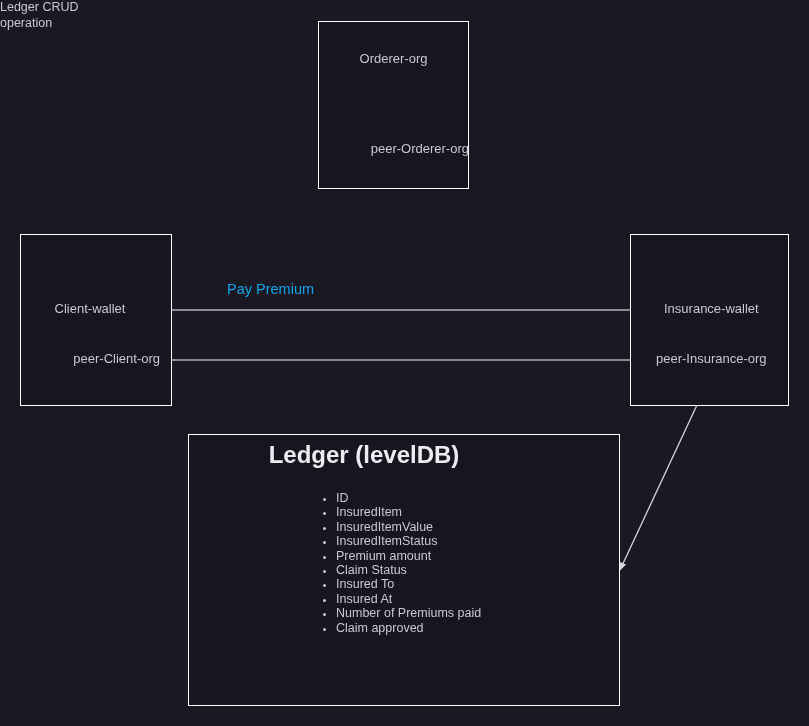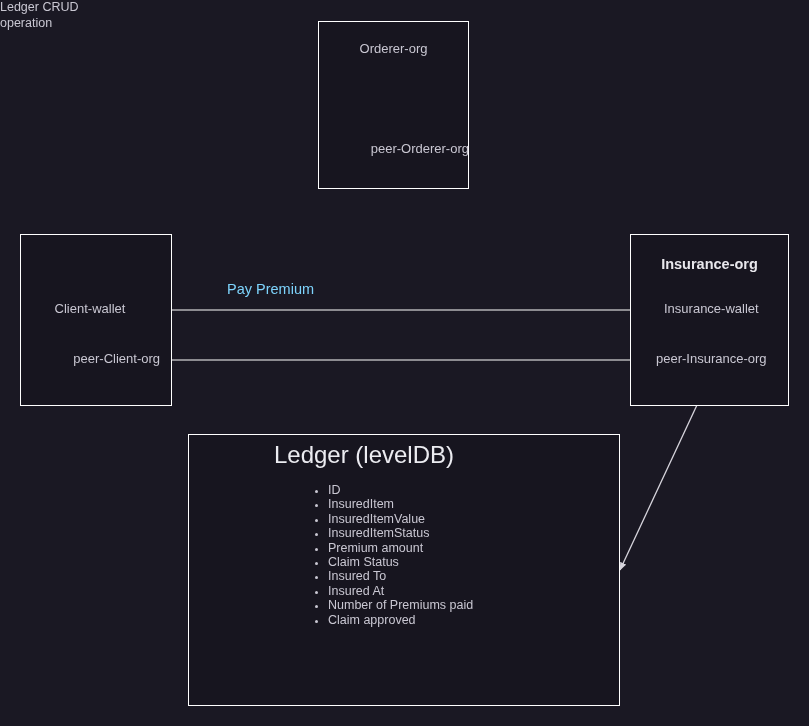--- a/index.html
+++ b/index.html
@@ -75,21 +75,21 @@
     color: #c9c7d2;
   }
   .plain-title {
     font-size: 13px;
     color: #c9c7d2;
   }
 
   
   #orderer-title {
     left: 318px;
-    top: 42px;
+    top: 52px;
     width: 151px;
     text-align: center;
   }
   #orderer-peer {
     left: 318px;
     top: 142px;
     width: 151px;
     text-align: right;
   }
 
@@ -127,21 +127,21 @@
   #insurance-peer {
     left: 656px;
     top: 352px;
   }
 
   
   #pay-premium-label {
     left: 227px;
     top: 281px;
     font-size: 14.5px;
-    color: #7dd3fc;
+    color: #0ea5e9;
   }
   #crud-label {
     left: 194px;
     top: 332px;
     font-size: 12.5px;
     color: #c9c7d2;
   }
   #ledger-crud-label {
     left: 665px;
     top: 474px;
@@ -154,28 +154,28 @@
   }
 
   
   #ledger-title {
     position: absolute;
     left: 188px;
     top: 441px;
     width: 352px;
     text-align: center;
     font-size: 24px;
-    font-weight: normal;
+    font-weight: bold;
     color: #ececf1;
   }
   #ledger-list {
     position: absolute;
     left: 312px;
     top: 483px;
-    margin: 0;
+    margin: 8px;
     padding: 0 0 0 16px;
     list-style: disc;
     font-size: 12.5px;
     color: #c9c7d2;
     line-height: 14.4px;
   }
   #ledger-list li {
     margin: 0;
     padding: 0;
   }
@@ -220,21 +220,20 @@
 
   <div class="org-box" id="orderer-box"></div>
   <div class="lbl plain-title" id="orderer-title">Orderer-org</div>
   <div class="lbl node-label" id="orderer-peer">peer-Orderer-org</div>
 
   <div class="org-box" id="client-box"></div>
   <div class="lbl node-label" id="client-wallet">Client-wallet</div>
   <div class="lbl node-label" id="client-peer">peer-Client-org</div>
 
   <div class="org-box" id="insurance-box"></div>
-  <div class="lbl org-title" id="insurance-title">Insurance-org</div>
   <div class="lbl node-label" id="insurance-wallet">Insurance-wallet</div>
   <div class="lbl node-label" id="insurance-peer">peer-Insurance-org</div>
 
   <div class="lbl" id="pay-premium-label">Pay Premium</div>
   <div id="ledger-crud-label">Ledger CRUD operation</div>
 
   <div class="org-box" id="ledger-box"></div>
   <div id="ledger-title">Ledger (levelDB)</div>
   <ul id="ledger-list">
       <li>ID</li>

